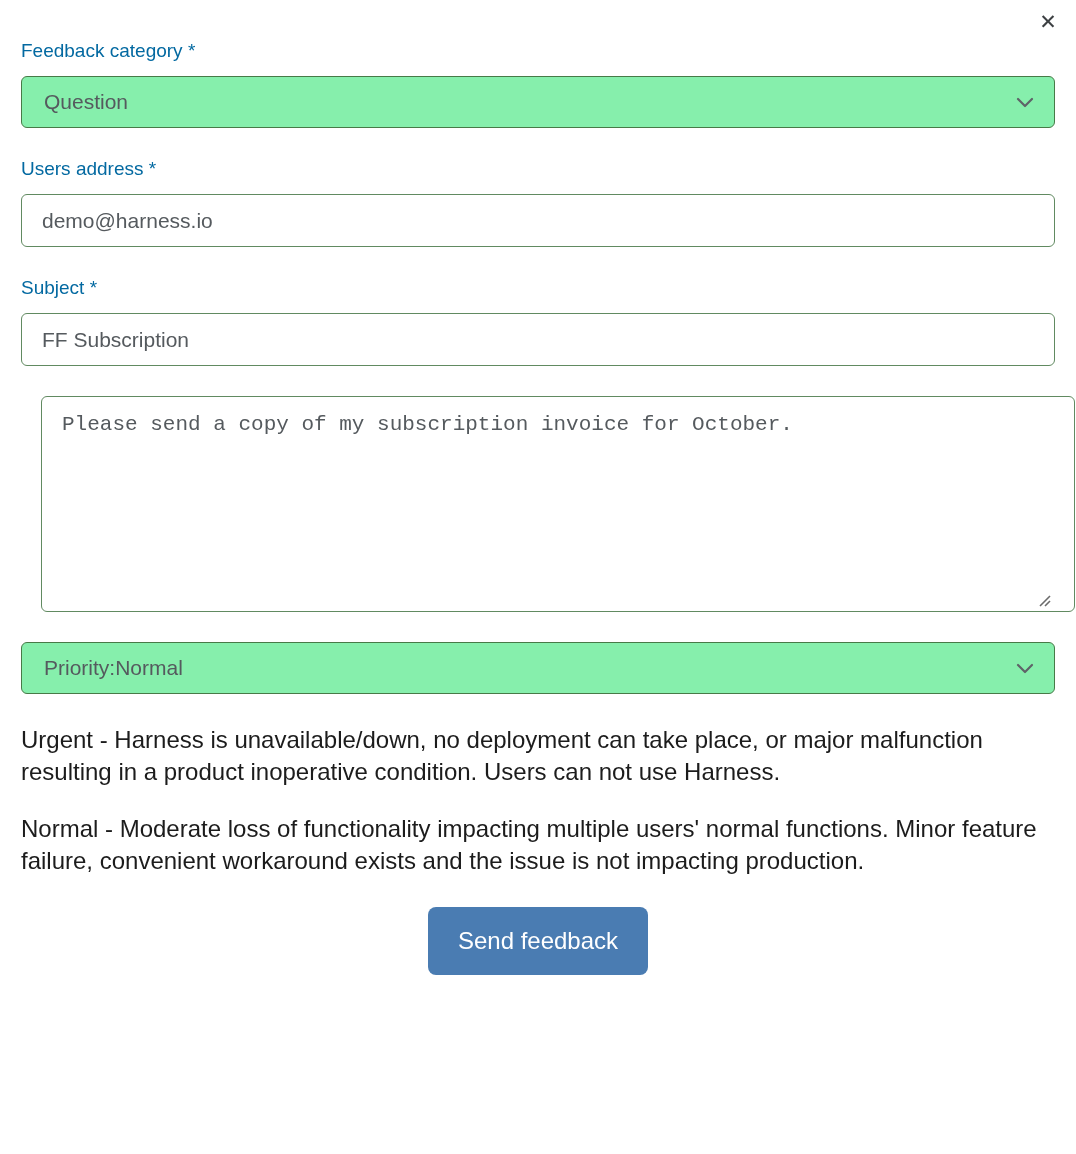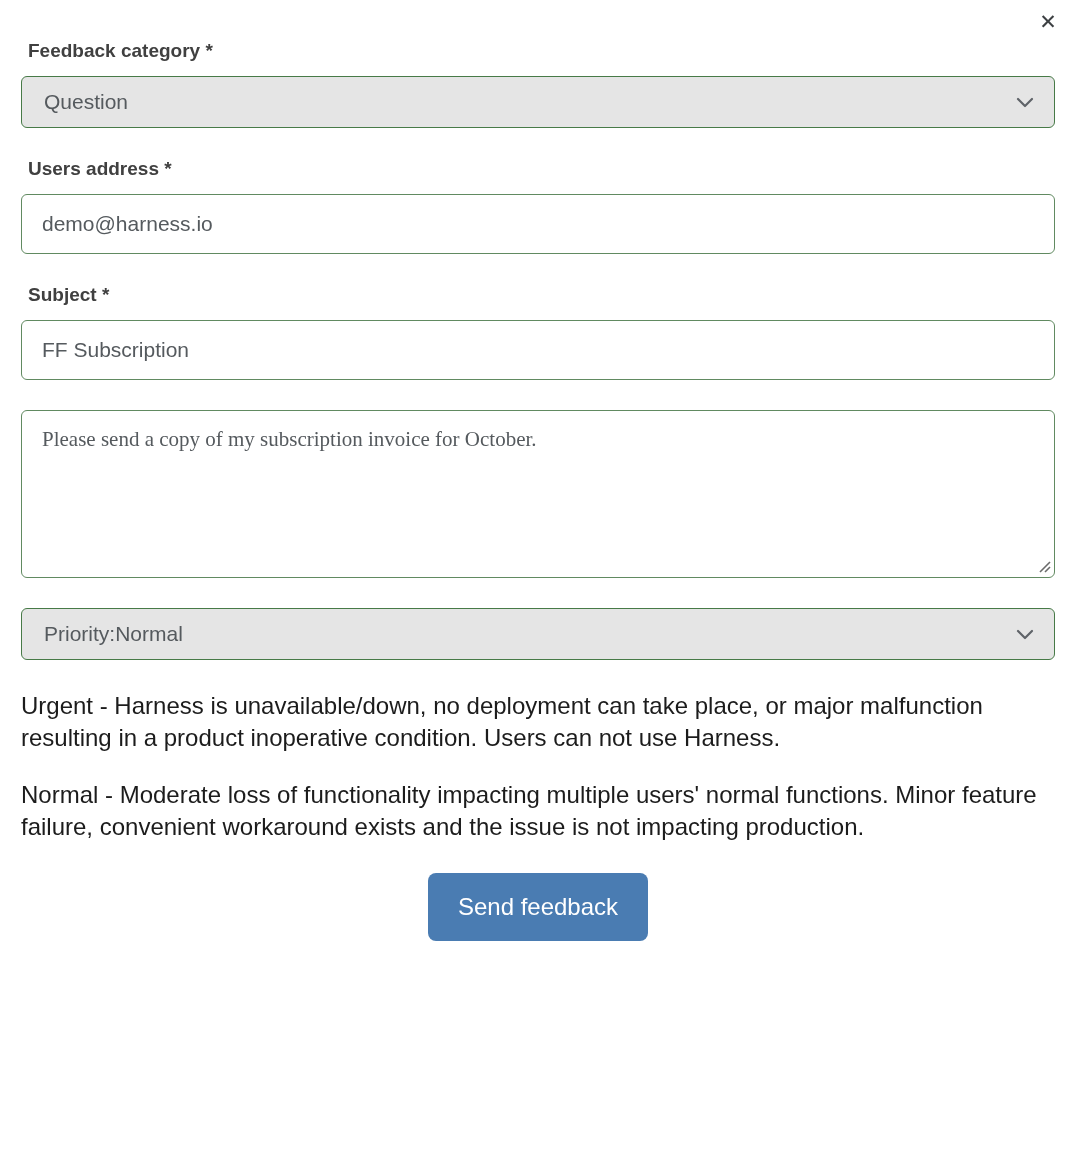--- a/index.html
+++ b/index.html
@@ -24,78 +24,78 @@
     border: none;
     background: transparent;
     color: #3d4043;
     font-size: 21px;
     line-height: 28px;
     cursor: pointer;
     padding: 0;
   }
   .field-label {
     display: block;
-    color: #404040;
+    color: #0369a1;
     font-size: 19px;
-    font-weight: bold;
+    font-weight: normal;
     margin-bottom: 14px;
-    margin-left: 7px;
   }
   .field-group { margin-bottom: 30px; }
   .select-box {
     position: relative;
     width: 100%;
     height: 52px;
     border: 1px solid #477a47;
     border-radius: 6px;
-    background: #e5e5e5;
+    background: #86efac;
     display: flex;
     align-items: center;
     padding: 0 48px 0 22px;
     cursor: pointer;
   }
   .select-box .select-value {
     color: #555a5e;
     font-size: 21px;
   }
   .select-box .chevron {
     position: absolute;
     right: 18px;
     top: 50%;
     transform: translateY(-50%);
     width: 22px;
     height: 22px;
   }
   .text-input {
     width: 100%;
-    height: 60px;
+    height: 53px;
     border: 1px solid #618a61;
     border-radius: 6px;
     padding: 0 20px;
     font-family: "Liberation Sans", sans-serif;
     font-size: 21px;
     color: #555a5e;
     outline: none;
     background: #ffffff;
   }
   .textarea-wrap { position: relative; }
   .message-area {
     display: block;
     width: 100%;
-    height: 168px;
+    height: 216px;
     border: 1px solid #618a61;
     border-radius: 6px;
     padding: 13px 20px;
-    font-family: Liberation Serif, serif;
+    font-family: Liberation Mono, monospace;
     font-size: 21px;
     line-height: 30px;
     color: #555a5e;
     resize: none;
     outline: none;
     background: #ffffff;
+    margin-left: 20px;
   }
   .resize-handle {
     position: absolute;
     right: 4px;
     bottom: 5px;
     width: 14px;
     height: 14px;
     cursor: nwse-resize;
   }
   .help-text {

